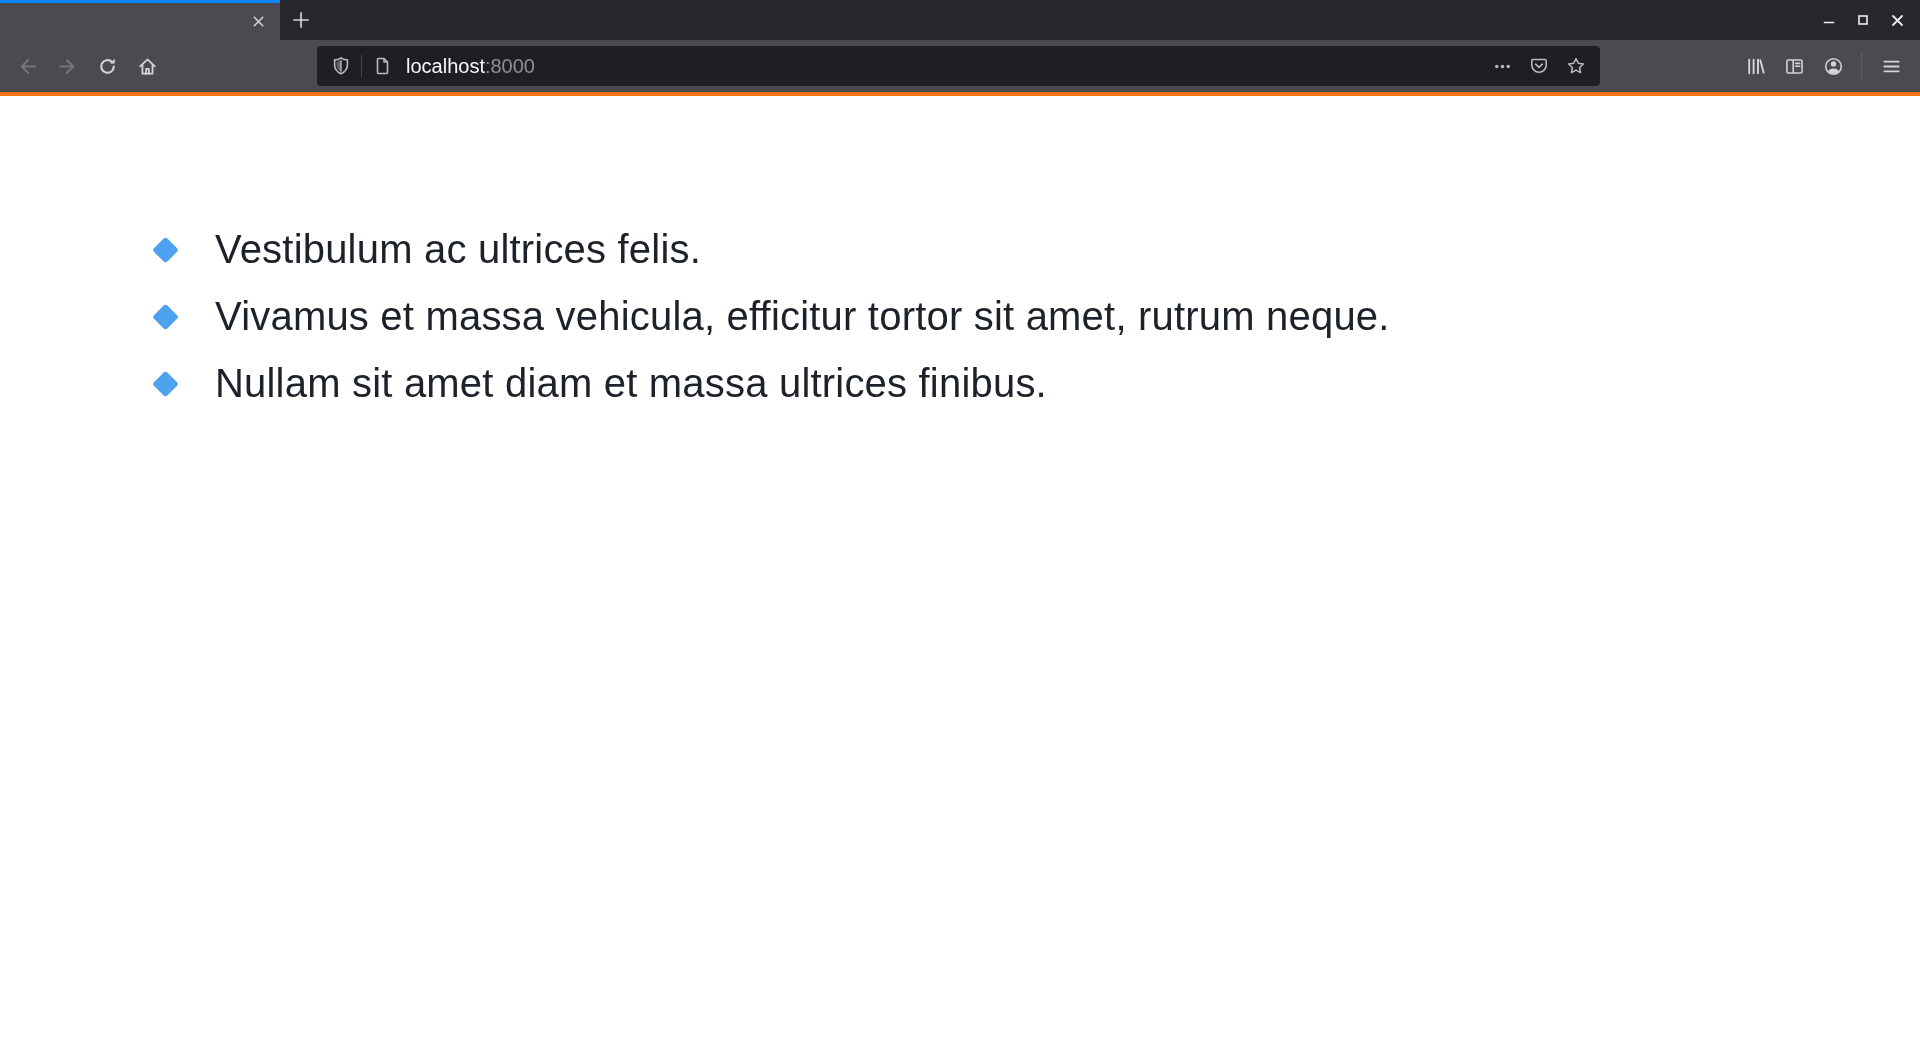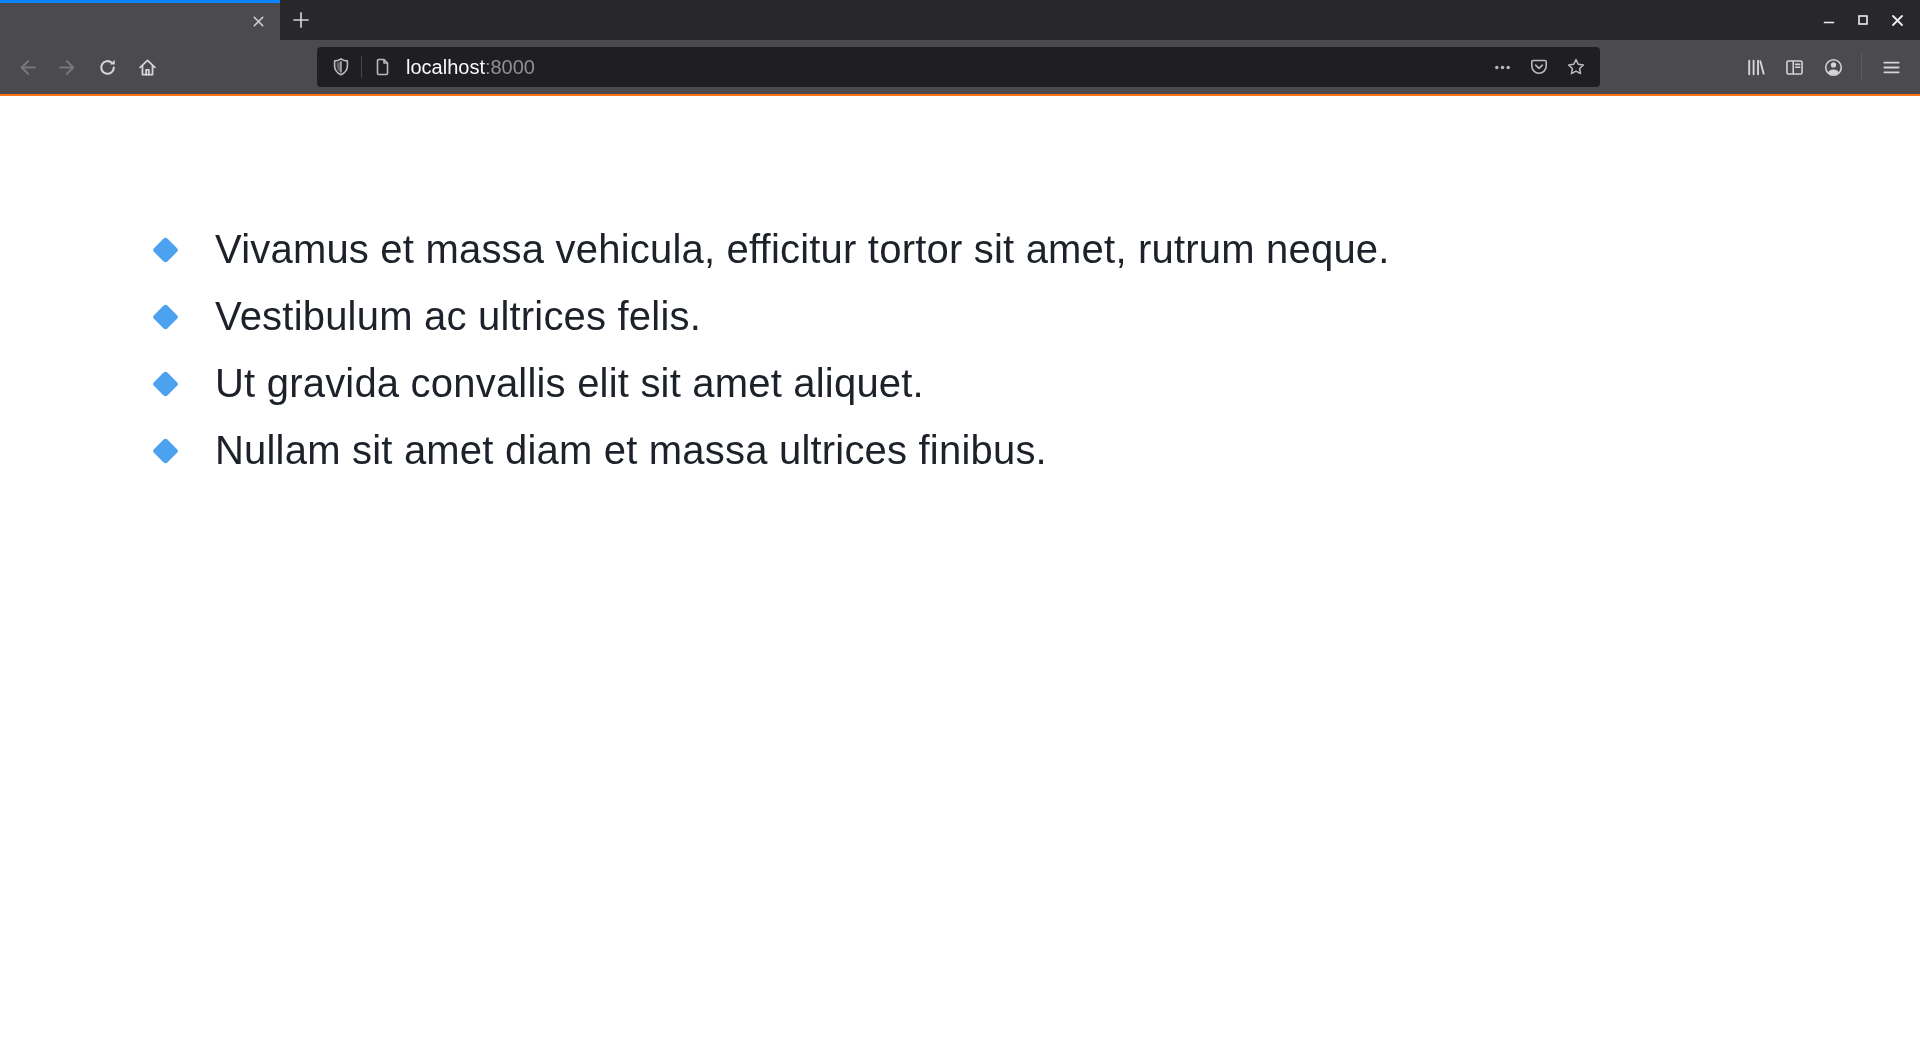--- a/index.html
+++ b/index.html
@@ -29,21 +29,21 @@
     color: #d4d4d7; cursor: default;
   }
   .tab-close { position: absolute; right: 10px; top: 50%; transform: translateY(-50%); width: 24px; height: 24px; }
   .newtab { width: 36px; height: 40px; margin-left: 3px; }
   .win-controls { margin-left: auto; display: flex; align-items: center; padding-right: 6px; }
   .win-btn { width: 34px; height: 40px; color: #ededf0; }
 
   
   .toolbar {
     height: 56px; background: #4a4a4f;
-    border-bottom: 2px solid #f97316;
+    border-bottom: 4px solid #f97316;
     display: flex; align-items: center;
     padding: 0 8px;
   }
   .nav-btn { width: 38px; height: 38px; margin-right: 2px; }
   .nav-btn.dim { color: #77777b; }
 
   .urlbar {
     margin-left: 149px;
     width: 1283px; height: 40px;
     background: #1f1f23; border-radius: 4px;
@@ -218,18 +218,17 @@
     <span class="icon-btn tb-btn">
       <svg width="21" height="21" viewBox="0 0 20 20" stroke="currentColor" stroke-width="1.8" stroke-linecap="round">
           <path d="M3.2 5.4 H16.8 M3.2 10 H16.8 M3.2 14.6 H16.8"></path>
         </svg>
     </span>
   </div>
 </div>
 
 <div class="content">
   <ul>
+    <li>Vestibulum ac ultrices felis.</li>
     <li>Vivamus et massa vehicula, efficitur tortor sit amet, rutrum neque.</li>
-    <li>Vestibulum ac ultrices felis.</li>
-    <li>Ut gravida convallis elit sit amet aliquet.</li>
     <li>Nullam sit amet diam et massa ultrices finibus.</li>
   </ul>
 </div>
 
 </body></html>

